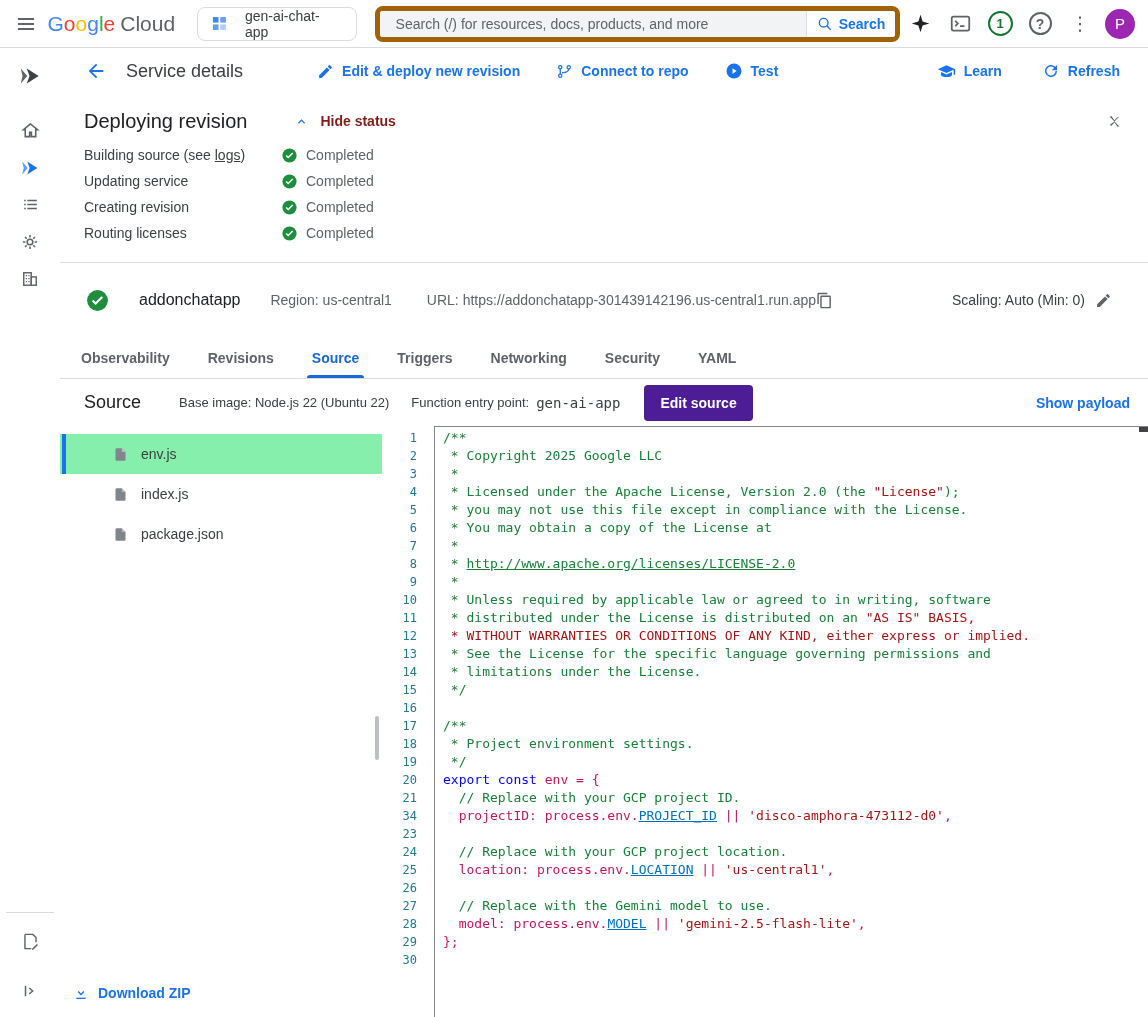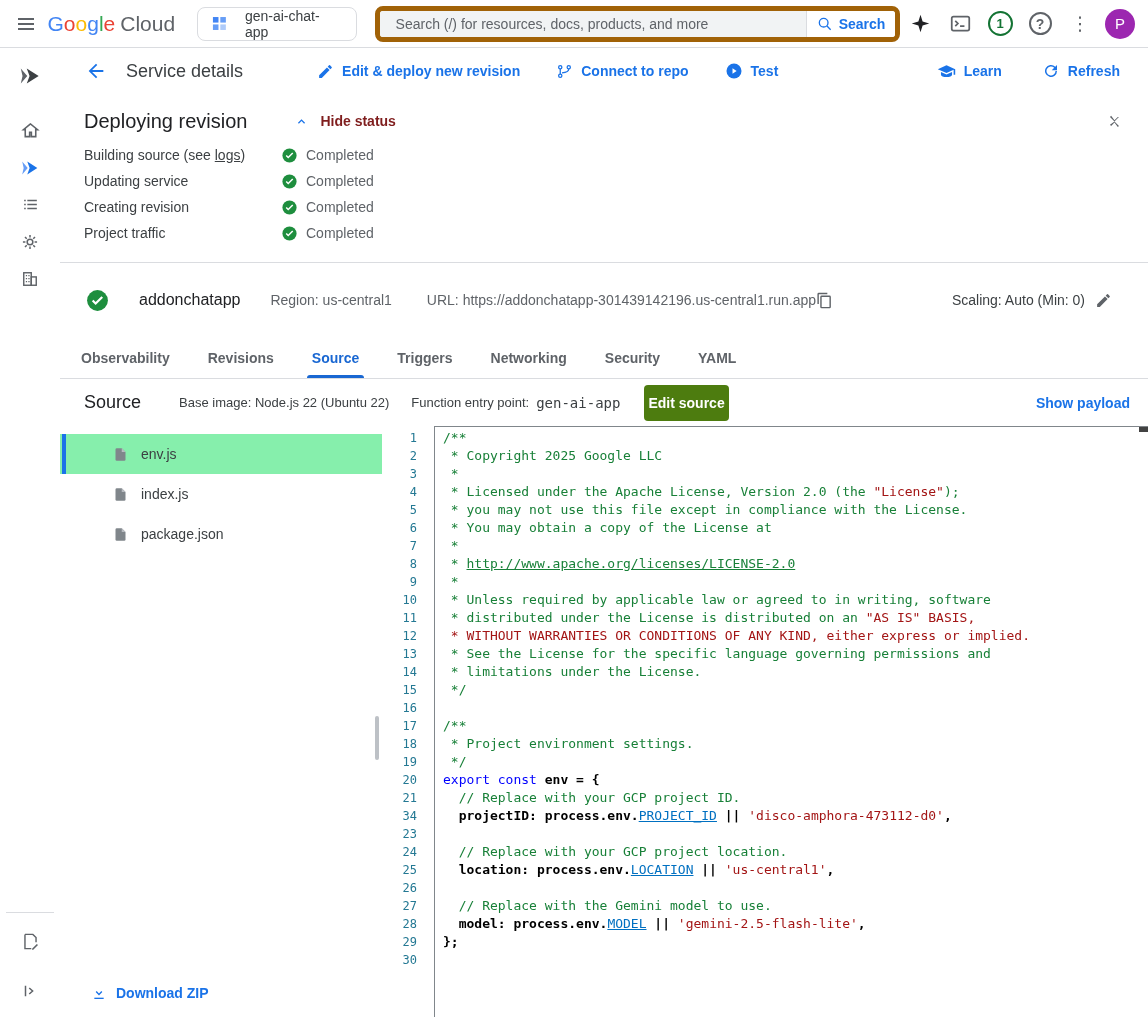--- a/index.html
+++ b/index.html
@@ -68,42 +68,42 @@
   .tab { padding:0 19px; display:flex; align-items:center; font-size:14px; color:#5f6368; font-weight:700; cursor:pointer; border:none; background:none; position:relative; }
   .tab.active { color:#1967d2; }
   .tab.active::after { content:""; position:absolute; left:14px; right:14px; bottom:0; height:3px; background:#1967d2; border-radius:3px 3px 0 0; }
 
   
   .srcbar { height:47px; display:flex; align-items:center; padding:0 18px 0 24px; }
   .src-h { font-size:18px; color:#202124; }
   .baseimg { margin-left:38px; font-size:13px; color:#3c4043; }
   .entry { margin-left:22px; font-size:13px; color:#3c4043; display:flex; align-items:center; gap:7px; }
   .mono { font-family:"DejaVu Sans Mono",monospace; font-size:14px; }
-  .editsrc { margin-left:24px; background:#4d7c0f; color:#fff; border:none; border-radius:4px; height:36px; padding:0 4px; font-size:14px; font-weight:700; cursor:pointer; }
+  .editsrc { margin-left:24px; background:#4c1d95; color:#fff; border:none; border-radius:4px; height:36px; padding:0 16px; font-size:14px; font-weight:700; cursor:pointer; }
   .showpayload { margin-left:auto; color:#1a73e8; font-size:14px; font-weight:700; background:none; border:none; cursor:pointer; }
 
   
   .content { flex:1; min-height:0; display:flex; }
   .filepanel { width:322px; flex-shrink:0; position:relative; padding-top:8px; }
   .file-row { height:40px; display:flex; align-items:center; padding-left:53px; gap:13px; position:relative; font-size:14px; color:#3c4043; cursor:pointer; }
   .file-row.selected { background:#86efac; }
   .file-row.selected::before { content:""; position:absolute; left:2px; top:0; bottom:0; width:4px; background:#1a73e8; }
   .fp-scroll { position:absolute; right:3px; top:290px; width:4px; height:44px; background:#bdc1c6; border-radius:2px; cursor:pointer; }
-  .downloadzip { position:absolute; left:31px; bottom:16px; display:flex; align-items:center; gap:9px; color:#1a73e8; font-size:14px; font-weight:700; background:none; border:none; cursor:pointer; }
+  .downloadzip { position:absolute; left:13px; bottom:16px; display:flex; align-items:center; gap:9px; color:#1a73e8; font-size:14px; font-weight:700; background:none; border:none; cursor:pointer; }
 
   .editor { flex:1; min-width:0; display:flex; position:relative; font-family:"DejaVu Sans Mono",monospace; font-size:13px; line-height:18px; }
   .gutter { width:52px; flex-shrink:0; padding-top:3px; text-align:right; color:#237893; font-size:12px; }
   .gutter .ln { height:18px; padding-right:17px; }
   .codearea { flex:1; border-left:1px solid #80868b; border-top:1px solid #80868b; padding:2px 0 0 8px; white-space:pre; overflow:hidden; cursor:text; }
   .cl { height:18px; }
   .tok-c { color:#188038; }
   .tok-s { color:#a31515; }
   .tok-k { color:#0000ff; }
   .tok-v { color:#0070c1; text-decoration:underline; }
-  .tok-p { color:#000000;font-weight:bold; }
+  .tok-p { color:#be185d; }
   .tok-u { color:#188038; text-decoration:underline; }
   .vthumb { position:absolute; right:0; top:1px; width:9px; height:5px; background:#424242; cursor:pointer; }
 </style>
 </head>
 <body>
 
 <div class="topbar">
   <button class="iconbtn">
     <svg width="18" height="18" viewBox="0 0 18 18">
         <path d="M1 4h16M1 9h16M1 14h16" stroke="#5f6368" stroke-width="2"></path>
@@ -295,21 +295,21 @@
         </div>
         <div class="step">
           <span class="step-label"><span>Creating revision</span></span>
           <svg width="17" height="17" viewBox="0 0 24 24">
               <circle cx="12" cy="12" r="10" fill="#1e8e3e"></circle>
               <path d="M10.2 16.4L6.6 12.8l1.5-1.5 2.1 2.1 5.6-5.6 1.5 1.5z" fill="#fff"></path>
             </svg>
           <span class="completed">Completed</span>
         </div>
         <div class="step">
-          <span class="step-label"><span>Project traffic</span></span>
+          <span class="step-label"><span>Routing licenses</span></span>
           <svg width="17" height="17" viewBox="0 0 24 24">
               <circle cx="12" cy="12" r="10" fill="#1e8e3e"></circle>
               <path d="M10.2 16.4L6.6 12.8l1.5-1.5 2.1 2.1 5.6-5.6 1.5 1.5z" fill="#fff"></path>
             </svg>
           <span class="completed">Completed</span>
         </div>
       </div>
     </div>
 
     <div class="servicerow">

